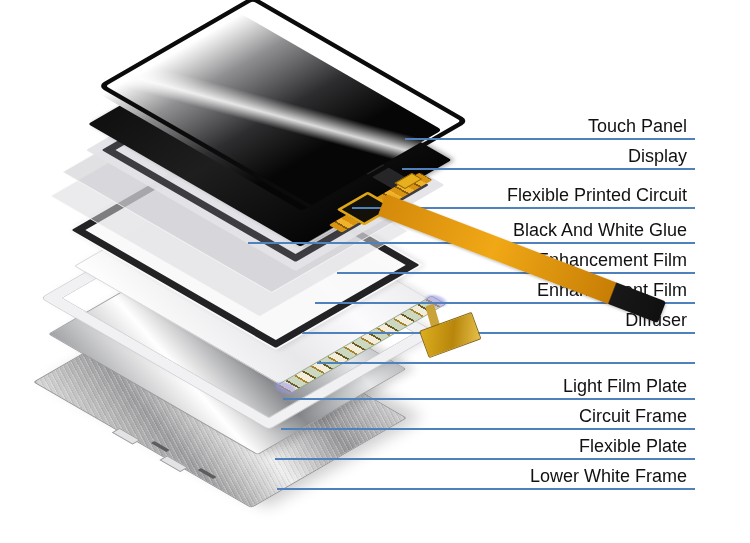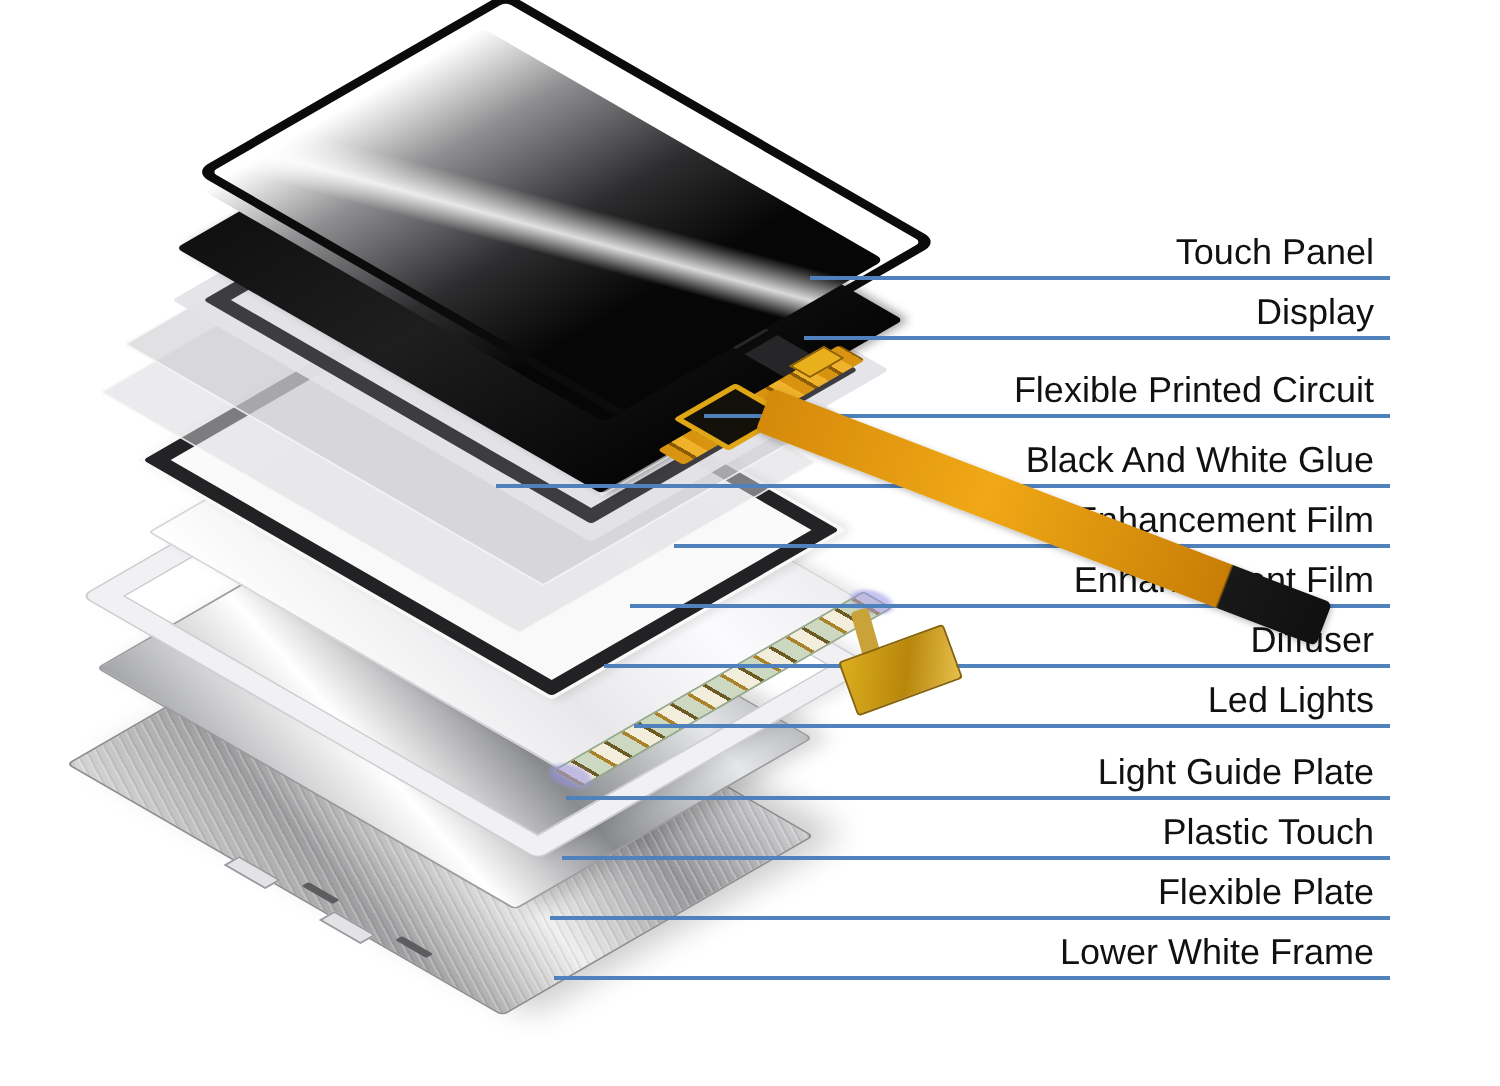--- a/index.html
+++ b/index.html
@@ -224,29 +224,28 @@
     </div>
     <div class="callout" style="--y:302px; --x:315px">
       <span class="callout-label">Enhancement Film</span>
       <span class="callout-line"></span>
     </div>
     <div class="callout" style="--y:332px; --x:302px">
       <span class="callout-label">Diffuser</span>
       <span class="callout-line"></span>
     </div>
     <div class="callout" style="--y:362px; --x:317px">
-      <span class="callout-label">Led Lights</span>
       <span class="callout-line"></span>
     </div>
     <div class="callout" style="--y:398px; --x:283px">
-      <span class="callout-label">Light Guide Plate</span>
+      <span class="callout-label">Light Film Plate</span>
       <span class="callout-line"></span>
     </div>
     <div class="callout" style="--y:428px; --x:281px">
-      <span class="callout-label">Plastic Touch</span>
+      <span class="callout-label">Circuit Frame</span>
       <span class="callout-line"></span>
     </div>
     <div class="callout" style="--y:458px; --x:275px">
       <span class="callout-label">Flexible Plate</span>
       <span class="callout-line"></span>
     </div>
     <div class="callout" style="--y:488px; --x:277px">
       <span class="callout-label">Lower White Frame</span>
       <span class="callout-line"></span>
     </div>

